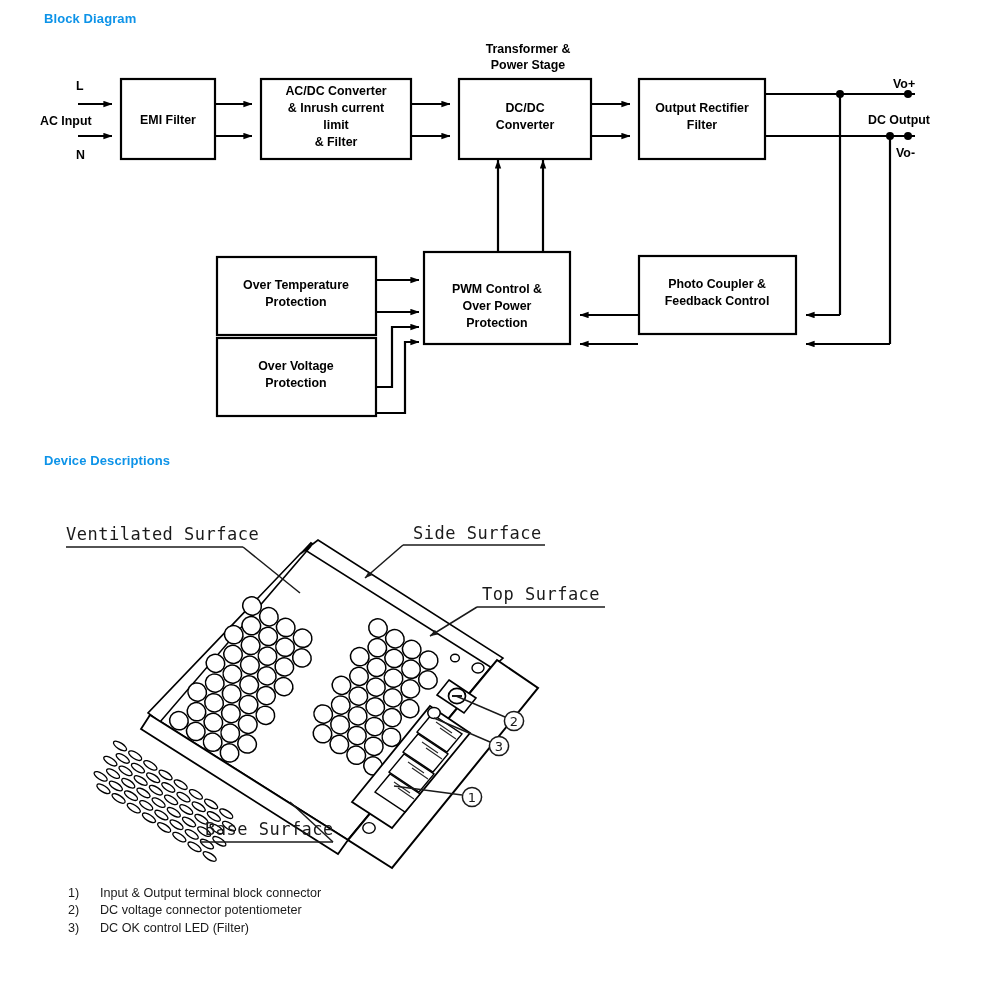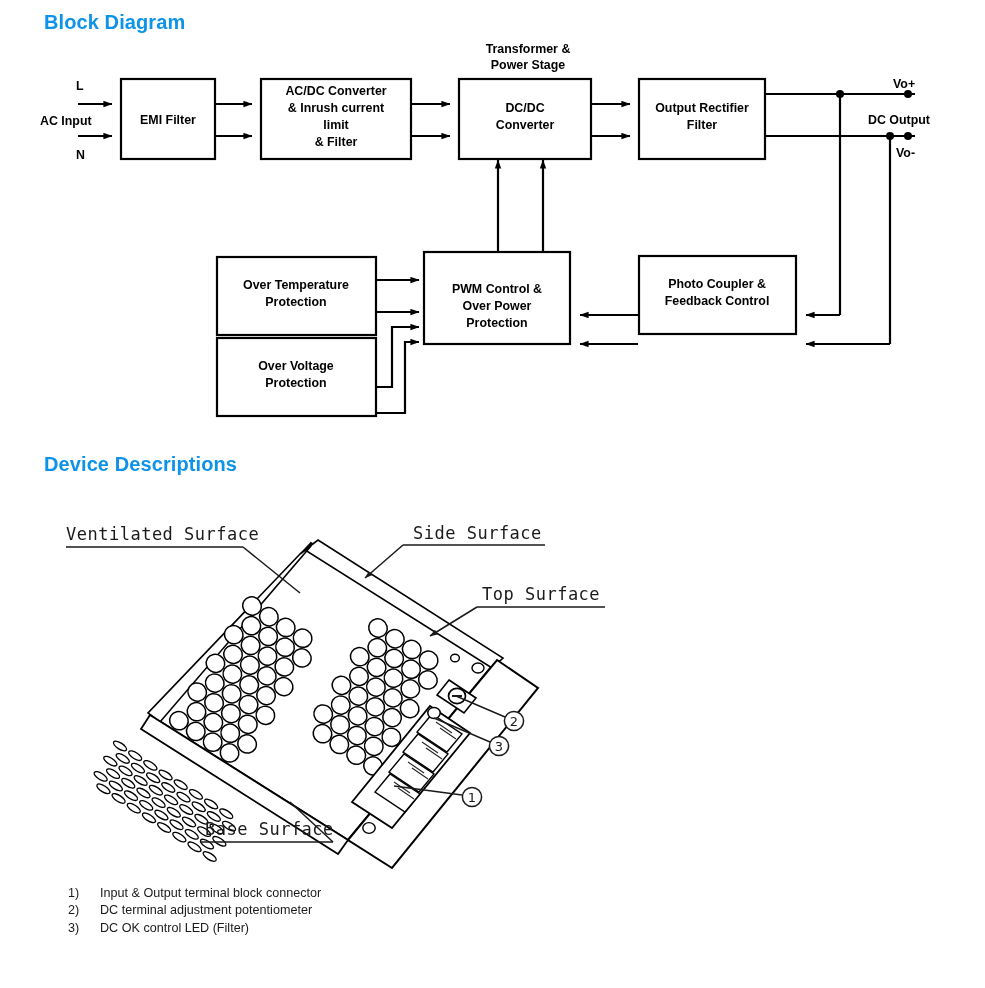--- a/index.html
+++ b/index.html
@@ -12,21 +12,21 @@
     height: 988px;
     position: relative;
     font-family: "Liberation Sans", sans-serif;
     color: #000000;
     overflow: hidden;
   }
   .section-heading {
     position: absolute;
     font-family: "Liberation Sans", sans-serif;
     font-weight: bold;
-    font-size: 20px;
+    font-size: 13px;
     color: #0d93e8;
     letter-spacing: 0.1px;
     white-space: nowrap;
   }
   #block-diagram-heading { left: 44px; top: 11px; }
   #device-desc-heading { left: 44px; top: 453px; }
 
   #block-diagram-area {
     position: absolute;
     left: 0; top: 32px;
@@ -429,19 +429,19 @@
 </svg>
 </div>
 
 <div id="legend-area">
   <div class="legend-row">
     <span class="legend-num">1)</span>
     <span>Input &amp; Output terminal block connector</span>
   </div>
   <div class="legend-row">
     <span class="legend-num">2)</span>
-    <span>DC terminal adjustment potentiometer</span>
+    <span>DC voltage connector potentiometer</span>
   </div>
   <div class="legend-row">
     <span class="legend-num">3)</span>
     <span>DC OK control LED (Filter)</span>
   </div>
 </div>
 
 </body></html>

